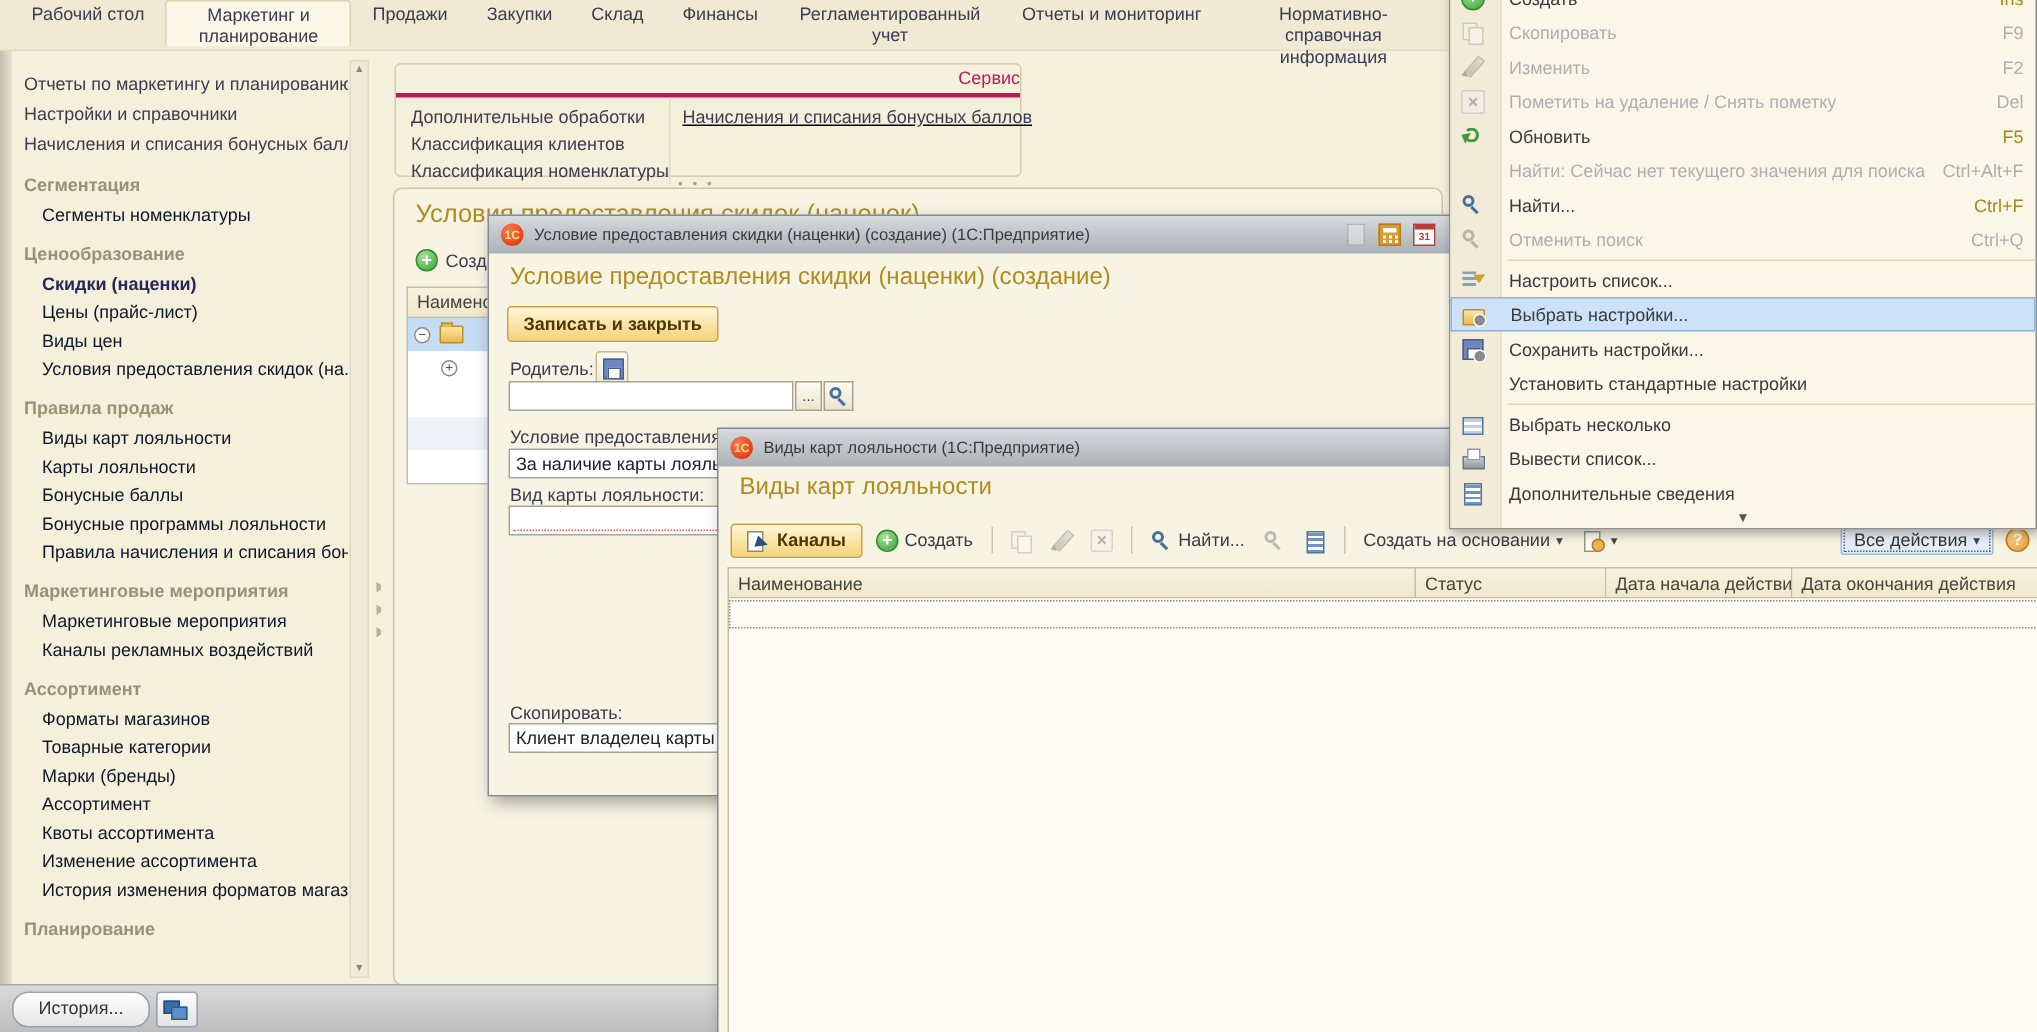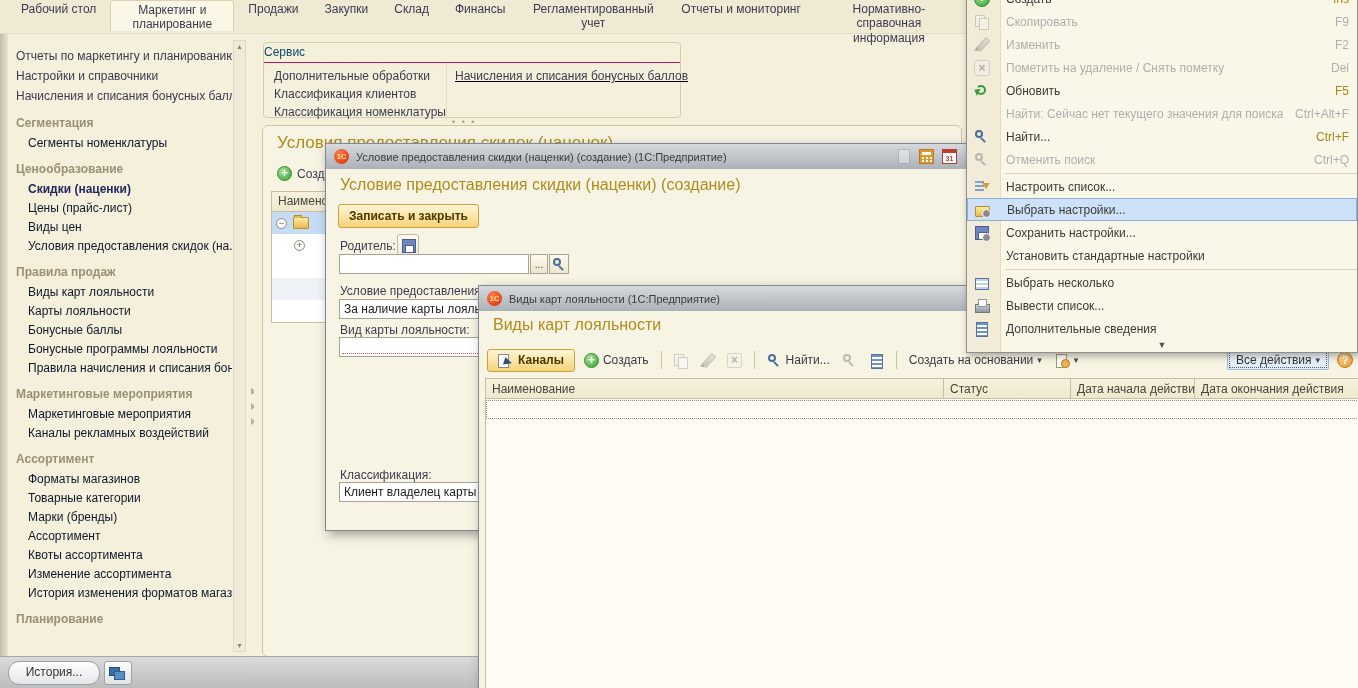--- a/index.html
+++ b/index.html
@@ -24,21 +24,21 @@
   .side-item{font-size:12px;color:#0f172a;padding:2.5px 2px 2.5px 20px;white-space:nowrap;cursor:pointer;}
   .side-item.selected{font-weight:bold;color:#26265E;}
   .side-scroll{position:absolute;left:233px;top:40px;width:13px;height:612px;background:#F0EBD8;border:1px solid #E2DAC0;box-sizing:border-box;z-index:2;}
   .side-scroll .arr{position:absolute;left:0;width:100%;text-align:center;font-size:7px;color:#8A8574;}
   .side-scroll .arr.up{top:2px;} .side-scroll .arr.dn{bottom:2px;}
   .side-splitter{position:absolute;left:250px;top:388px;width:8px;height:40px;z-index:2;display:flex;flex-direction:column;gap:8px;align-items:center;}
   .side-splitter i{width:4px;height:3px;border-left:3px solid #B9B29A;border-top:2px solid transparent;border-bottom:2px solid transparent;}
   
   .service-box{position:absolute;left:263px;top:42px;width:418px;height:76px;border:1px solid #D6CCAC;border-radius:4px;
     background:#F5F0DC;z-index:1;box-sizing:border-box;}
-  .service-title{text-align:left;color:#0c4a6e;font-size:12px;padding:2px 0 3px;border-bottom:1px solid #be185d;}
+  .service-title{text-align:right;color:#be185d;font-size:12px;padding:2px 0 3px;border-bottom:3px solid #be185d;}
   .service-cols{display:flex;}
   .service-col-l{width:188px;padding:4px 0 0 10px;border-right:1px solid #E4DCC2;}
   .service-col-r{flex:1;padding:4px 0 0 8px;text-decoration:underline;}
   .service-link{font-size:12px;color:#3C3C50;padding:2px 0;white-space:nowrap;cursor:pointer;}
   .service-dots{position:absolute;left:452px;top:117px;width:24px;text-align:center;font-size:9px;letter-spacing:2px;color:#A89F84;z-index:1;}
   
   .page-panel{position:absolute;left:262px;top:125px;width:700px;height:532px;border:1px solid #D0C6A6;border-radius:6px;
     background:#F8F4E3;z-index:1;box-sizing:border-box;overflow:hidden;}
   .page-title{position:absolute;left:14px;top:7px;font-size:17px;color:#AE8C1E;white-space:nowrap;}
   .page-create{position:absolute;left:14px;top:40px;display:flex;align-items:center;gap:5px;font-size:12px;color:#3C3C50;cursor:pointer;}
@@ -375,21 +375,21 @@
   <div class="mini-btn" style="left:223px;top:110px;width:20px;">
     <span class="ic ic-lens"></span>
   </div>
   <div class="fld-label" style="top:140px;">Условие предоставления:</div>
   <div class="fld-input" style="left:13px;top:155px;width:200px;">
     <span>За наличие карты лояльно</span>
     <span class="combo-arrow">▾</span>
   </div>
   <div class="fld-label" style="top:179px;">Вид карты лояльности:</div>
   <div class="fld-input req" style="left:13px;top:193px;width:210px;"></div>
-  <div class="fld-label" style="top:324px;">Классификация:</div>
+  <div class="fld-label" style="top:324px;">Скопировать:</div>
   <div class="fld-input" style="left:13px;top:338px;width:210px;">Клиент владелец карты ло</div>
 </div>
 
 <div class="dlg" style="left:478px;top:285px;width:885px;height:410px;z-index:20;">
   <div class="dlg-title">
     <span class="logo1c">1С</span>
     <span class="dlg-title-text">Виды карт лояльности  (1С:Предприятие)</span>
   </div>
   <div class="dlg-heading" style="top:30px;">Виды карт лояльности</div>
   <div class="d2-toolbar">

